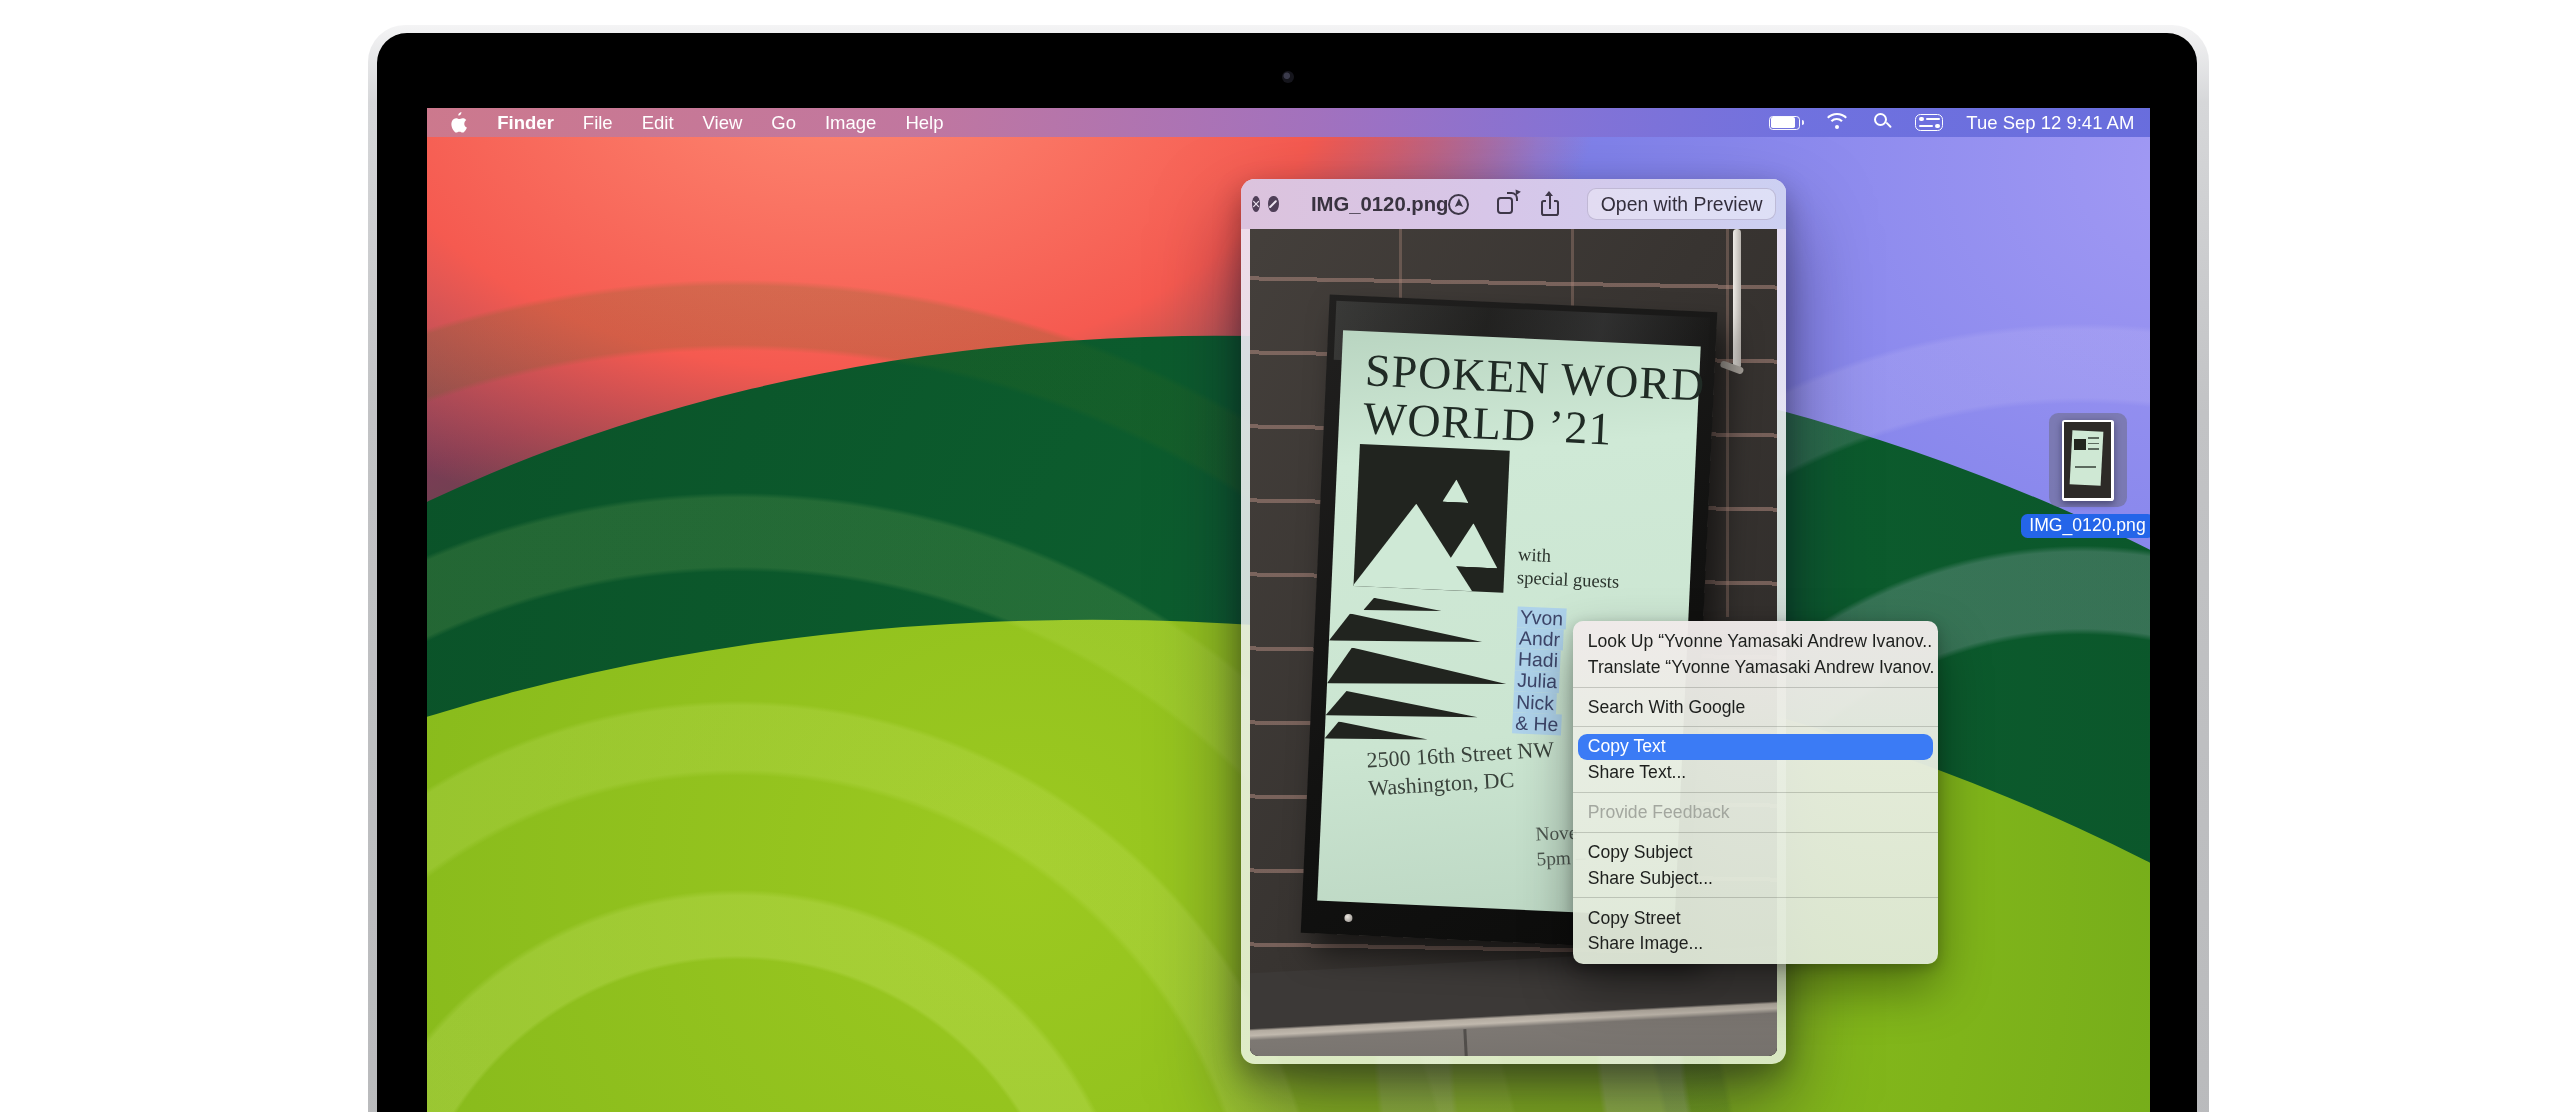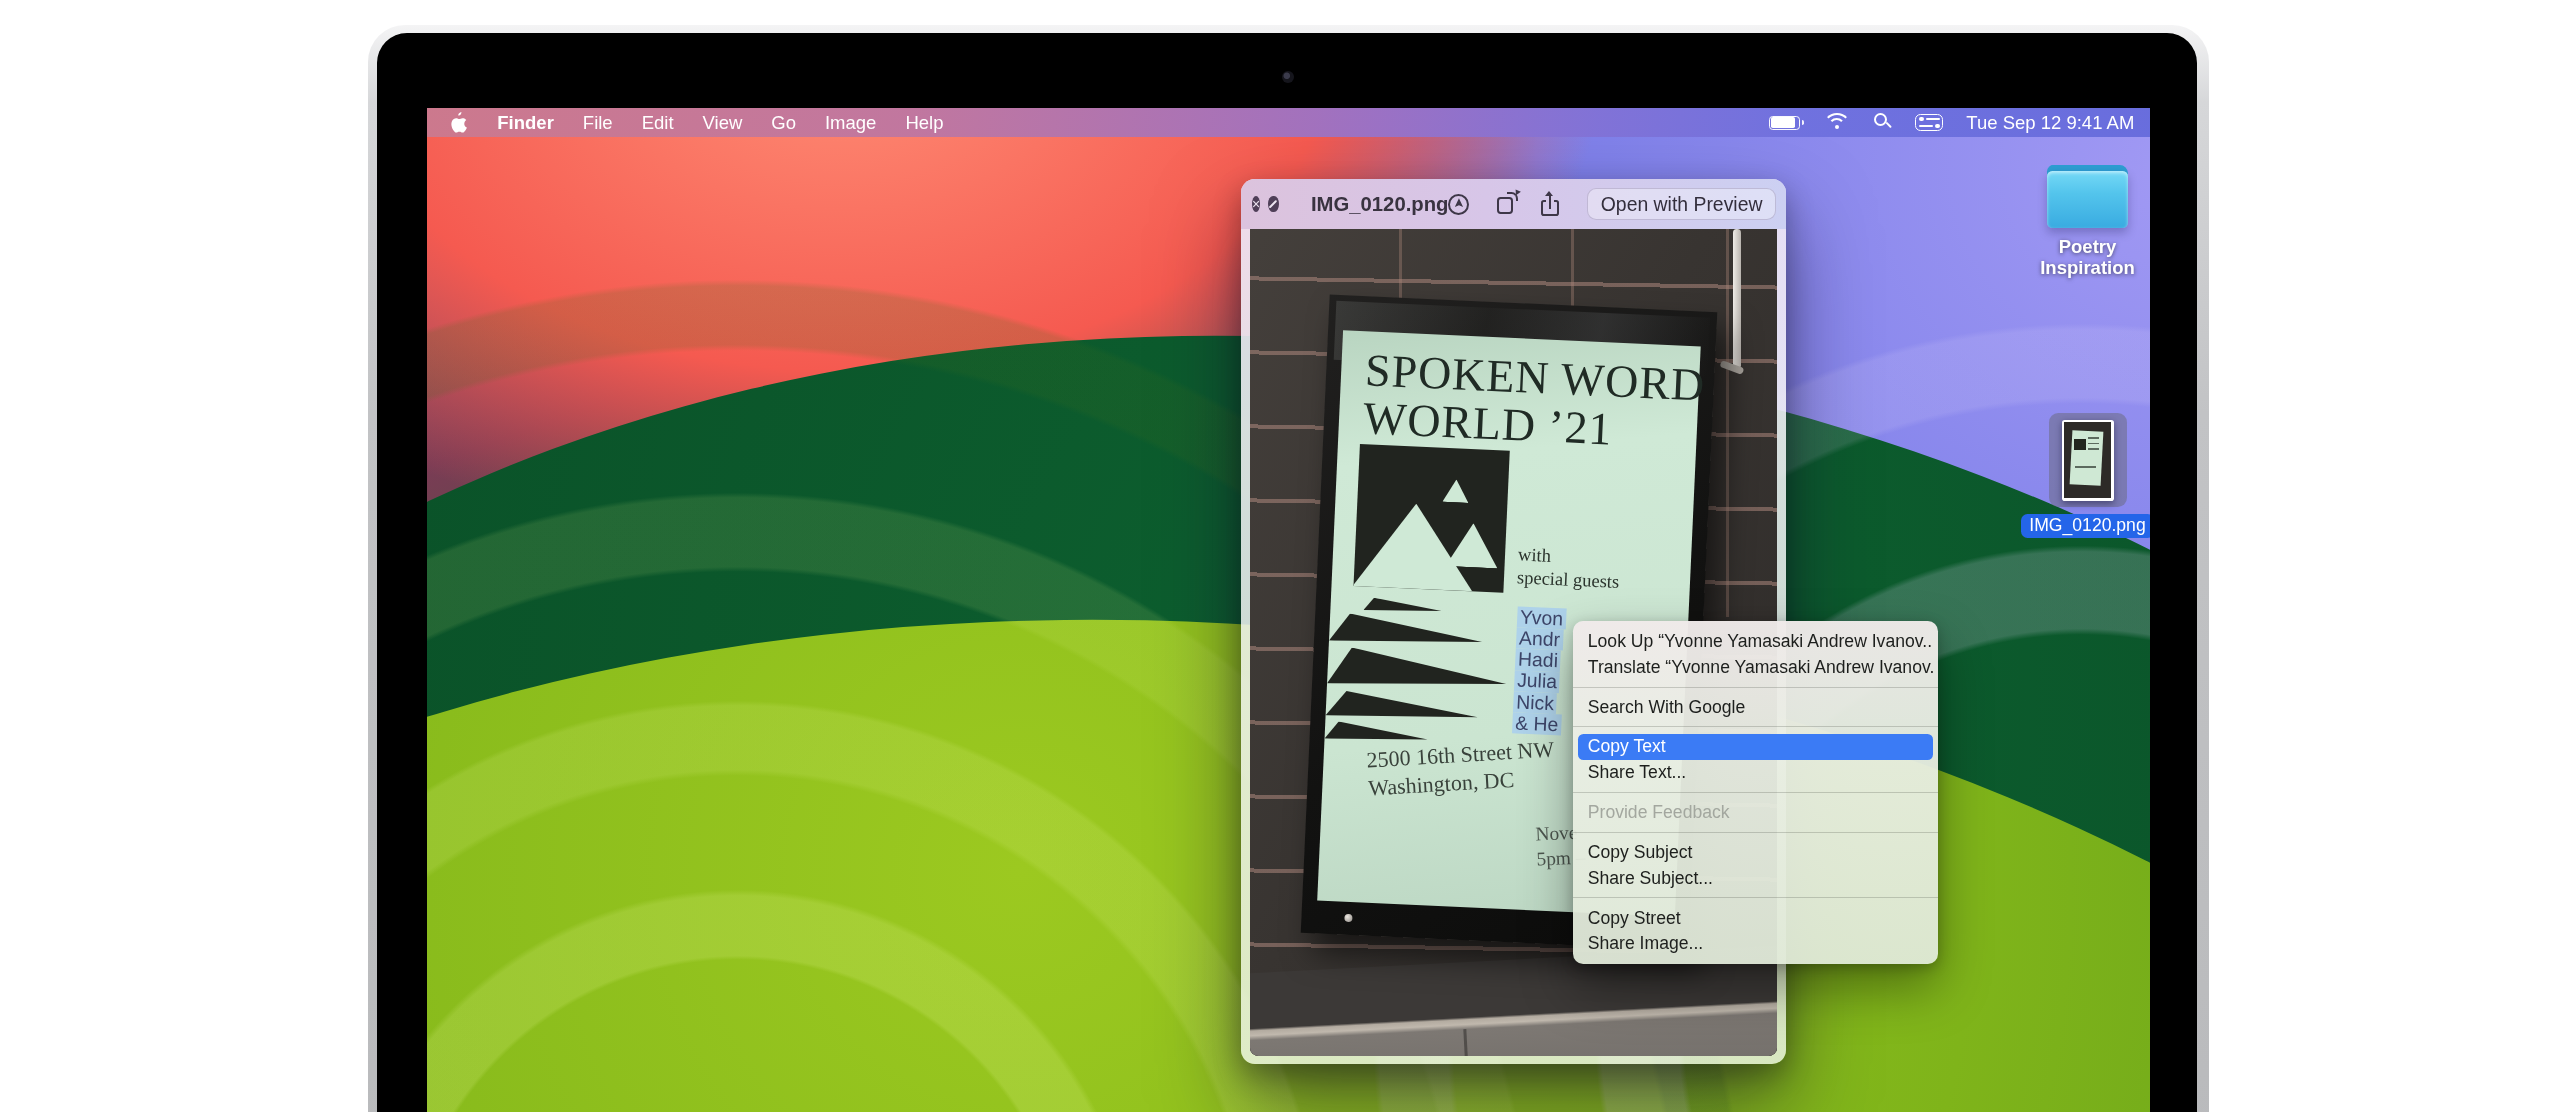--- a/index.html
+++ b/index.html
@@ -185,21 +185,21 @@
   .stone::after { content:""; position:absolute; left:40%; top:28%; width:2.8px; height:40%;
     background:rgba(40,38,36,.5); }
 
   
   .cmenu { position:absolute; left:1146px; top:513px; width:365px; z-index:30; border-radius:10.2px;
     padding:7.4px 0;
     background:linear-gradient(178deg, rgba(240,234,234,.97) 0%, rgba(233,238,227,.95) 40%, rgba(224,233,216,.95) 100%);
     box-shadow:0 24px 51px rgba(0,0,0,.38), 0 3.7px 13px rgba(0,0,0,.22); }
   .mi { font-size:17.6px; line-height:18.5px; color:#1d1f1d; padding:3.7px 10.2px; margin:0 4.6px;
     border-radius:5.5px; white-space:nowrap; overflow:hidden; }
-  .mi.hl { background:#3b7bf5; color:#fff; }
+  .mi.hl { background:#3b7bf5; color:#fff;border-radius:9px; }
   .mi.dis { color:#a3a79f; }
   .msep { height:0.9px; background:rgba(55,60,50,.22); margin:6.5px 0; }
 </style>
 </head>
 <body>
 
 <div class="stage">
 
   <div class="laptop-edge"></div>
   <div class="laptop-bezel"></div>
@@ -246,27 +246,20 @@
             </span>
           <span class="r">
               <span class="b"></span>
               <span class="c"></span>
             </span>
         </span>
         <span class="clock">Tue Sep 12  9:41 AM</span>
       </div>
     </div>
 
-    <div class="dicon" style="left:1591px; top:63px;">
-      <div class="folder">
-          <div class="back"></div>
-          <div class="body"></div>
-        </div>
-      <div class="icon-label">Poetry Inspiration</div>
-    </div>
     <div class="dicon" style="left:1591px; top:305px;">
       <div class="sel-box">
         <div class="thumb">
           <div class="thumb-img">
             <div class="thumb-poster"></div>
             <div class="thumb-sq" style="left:10.2px;"></div>
             <div class="thumb-ln" style="left:24px; top:15px; width:11px;"></div>
             <div class="thumb-ln" style="left:24px; top:20.3px; width:11px;"></div>
             <div class="thumb-ln" style="left:24px; top:26px; width:11px;"></div>
             <div class="thumb-ln" style="left:11px; top:44px; width:20.3px;"></div>

